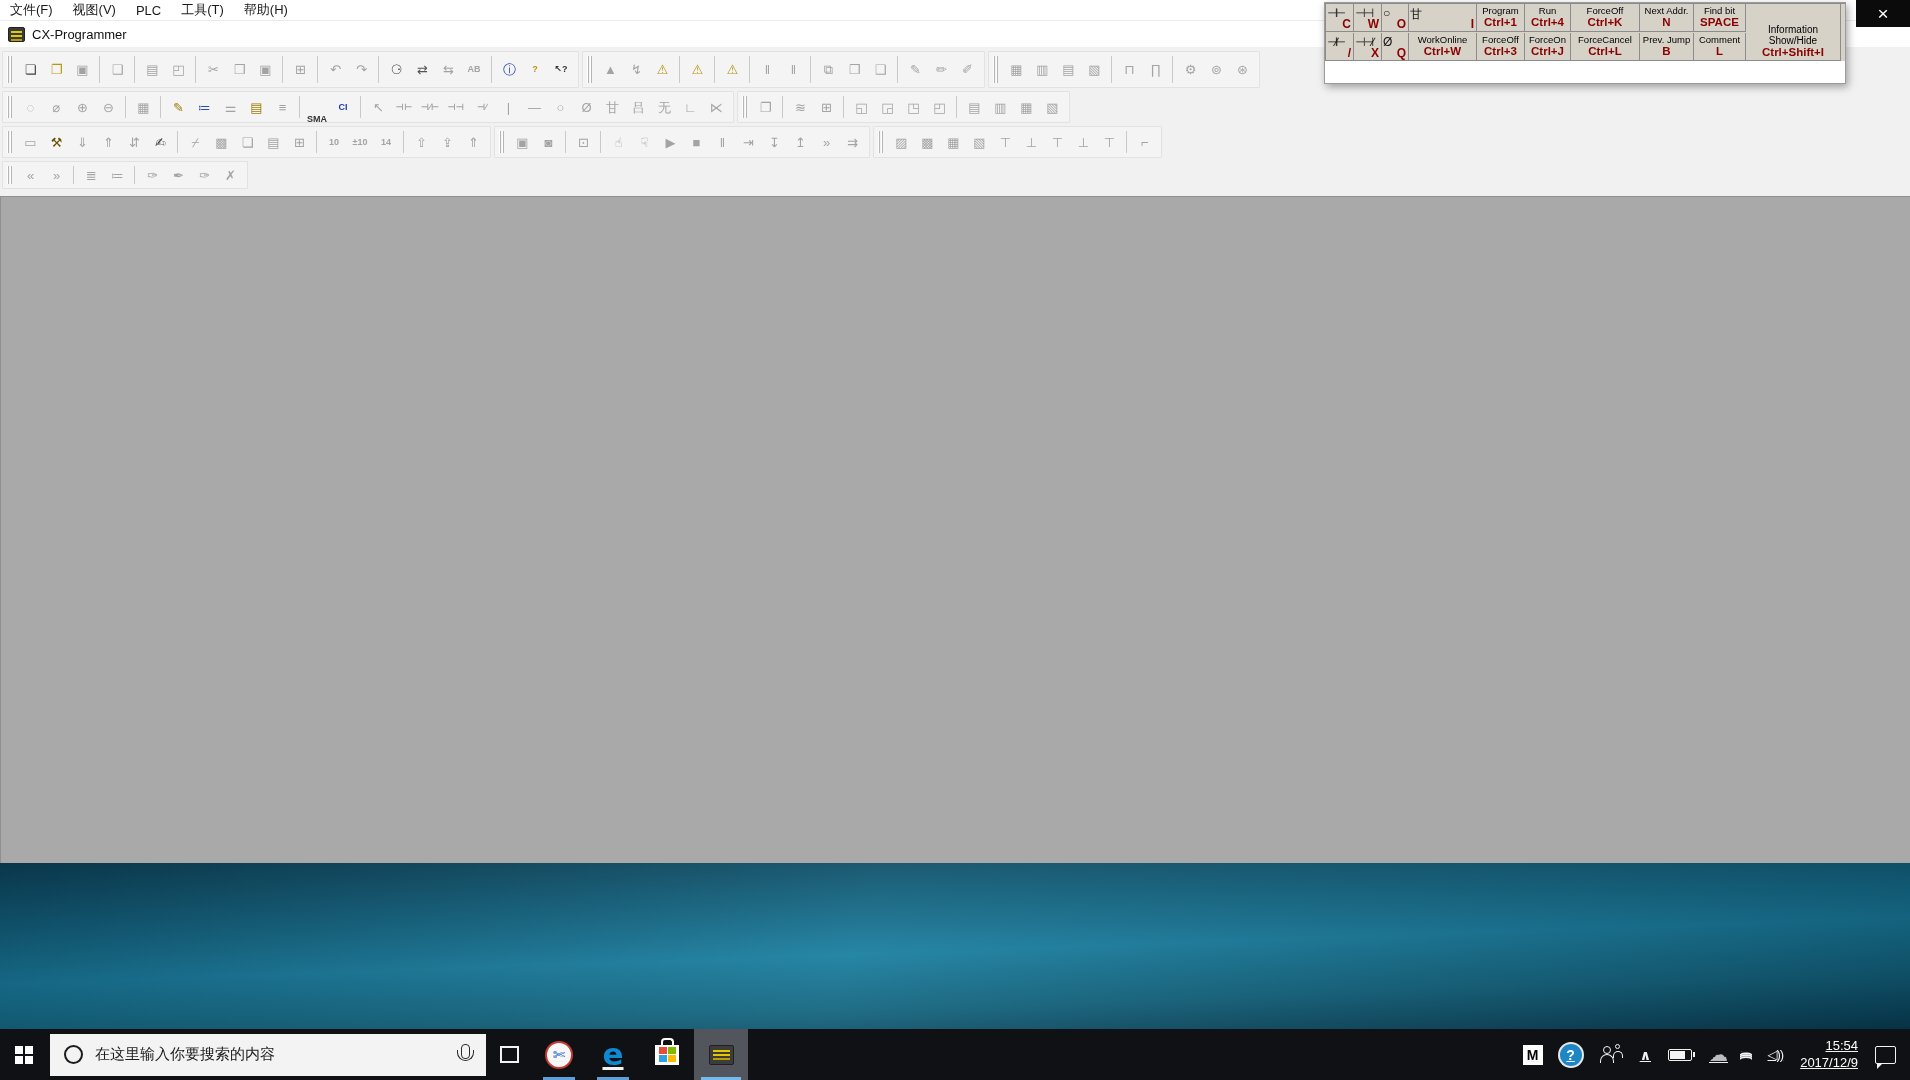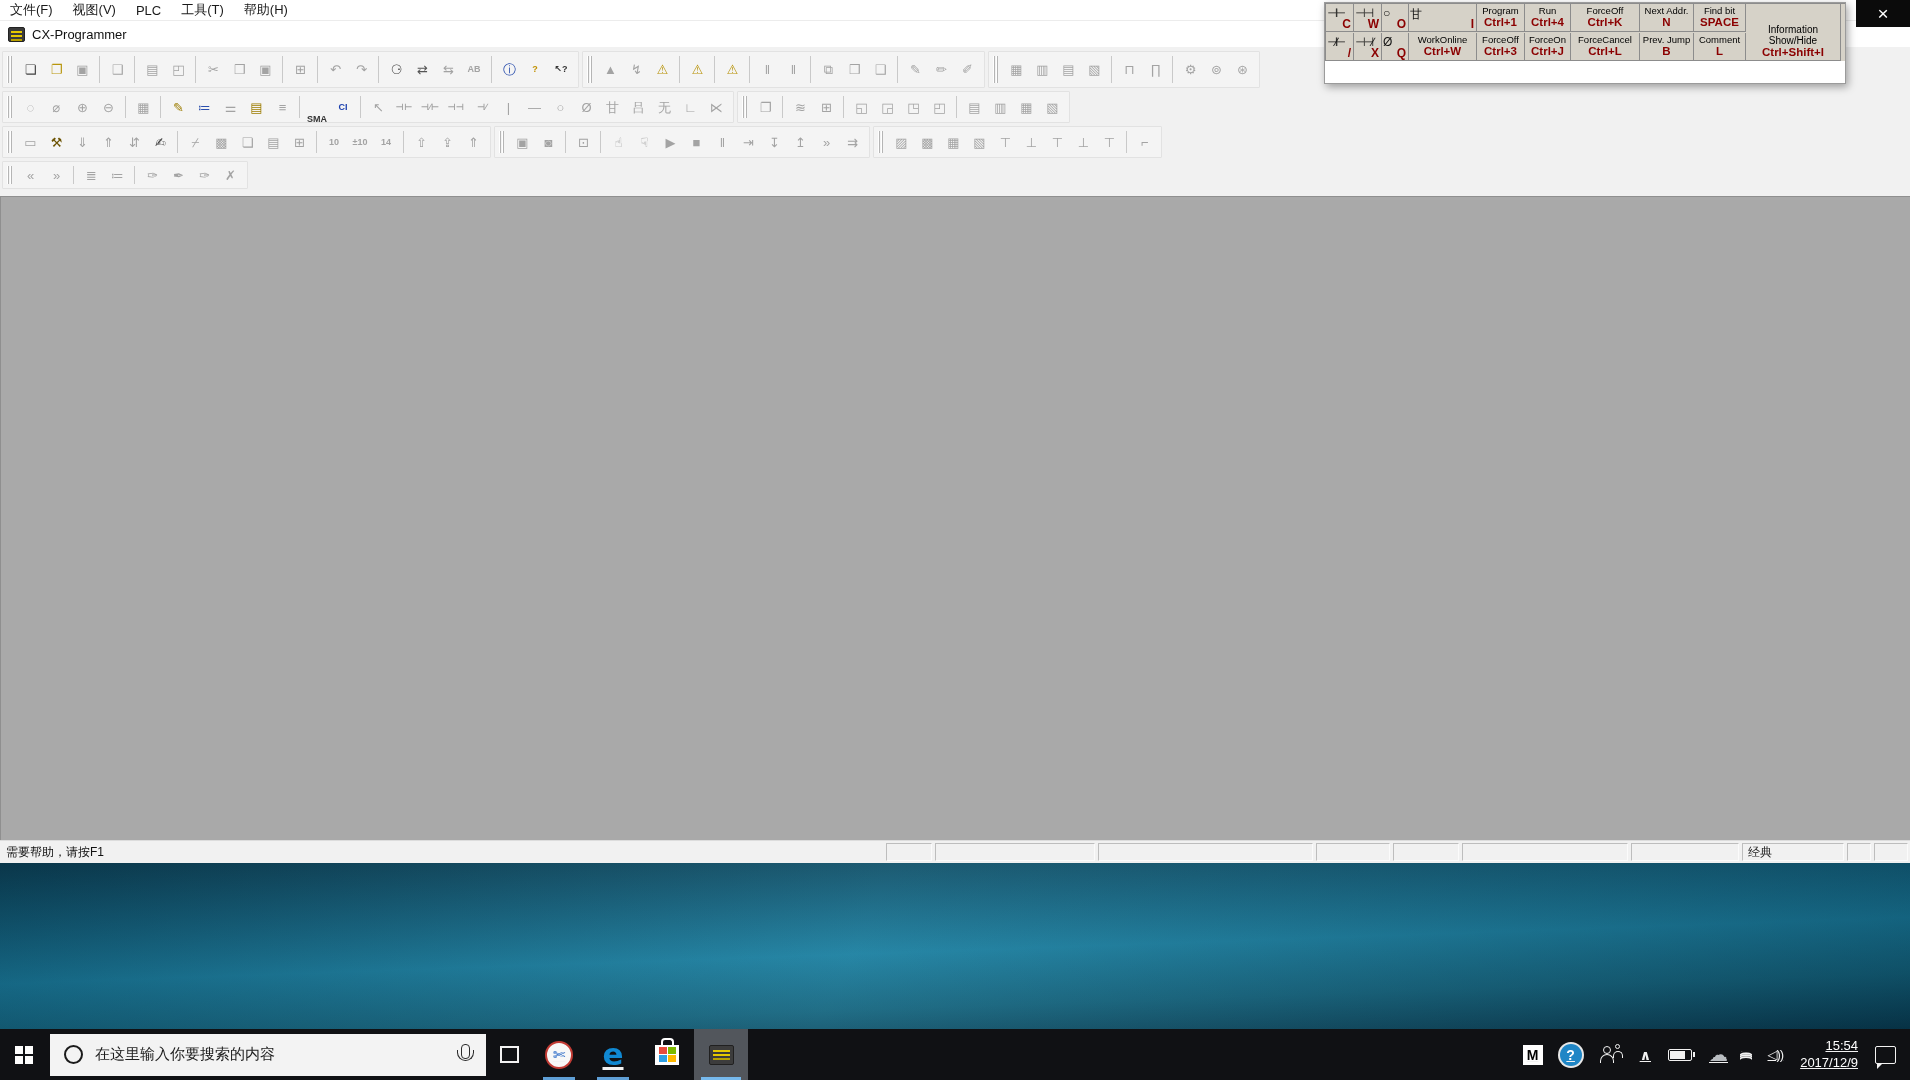--- a/index.html
+++ b/index.html
@@ -561,35 +561,20 @@
           </div>
           <div class="tbtn">
             <span style="color: rgb(163, 163, 163);">✗</span>
           </div>
         </div>
       </div>
     </div>
 
   <div id="workspace"></div>
 
-  <div id="statusbar">
-    <div id="status-msg">需要帮助，请按F1</div>
-    <div id="status-panels" style="display:flex;align-items:center;">
-        <div class="spanel" style="width: 46px;"></div>
-        <div class="spanel" style="width: 160px;"></div>
-        <div class="spanel" style="width: 215px;"></div>
-        <div class="spanel" style="width: 74px;"></div>
-        <div class="spanel" style="width: 66px;"></div>
-        <div class="spanel" style="width: 166px;"></div>
-        <div class="spanel" style="width: 108px;"></div>
-        <div class="spanel" style="width: 102px;">经典</div>
-        <div class="spanel" style="width: 24px;"></div>
-        <div class="spanel" style="width: 34px;"></div>
-      </div>
-  </div>
 
   <div id="desktop"></div>
 
   <div id="taskbar">
     <div id="start-btn">
       <span class="winlogo">
           <i></i>
           <i></i>
           <i></i>
           <i></i>

